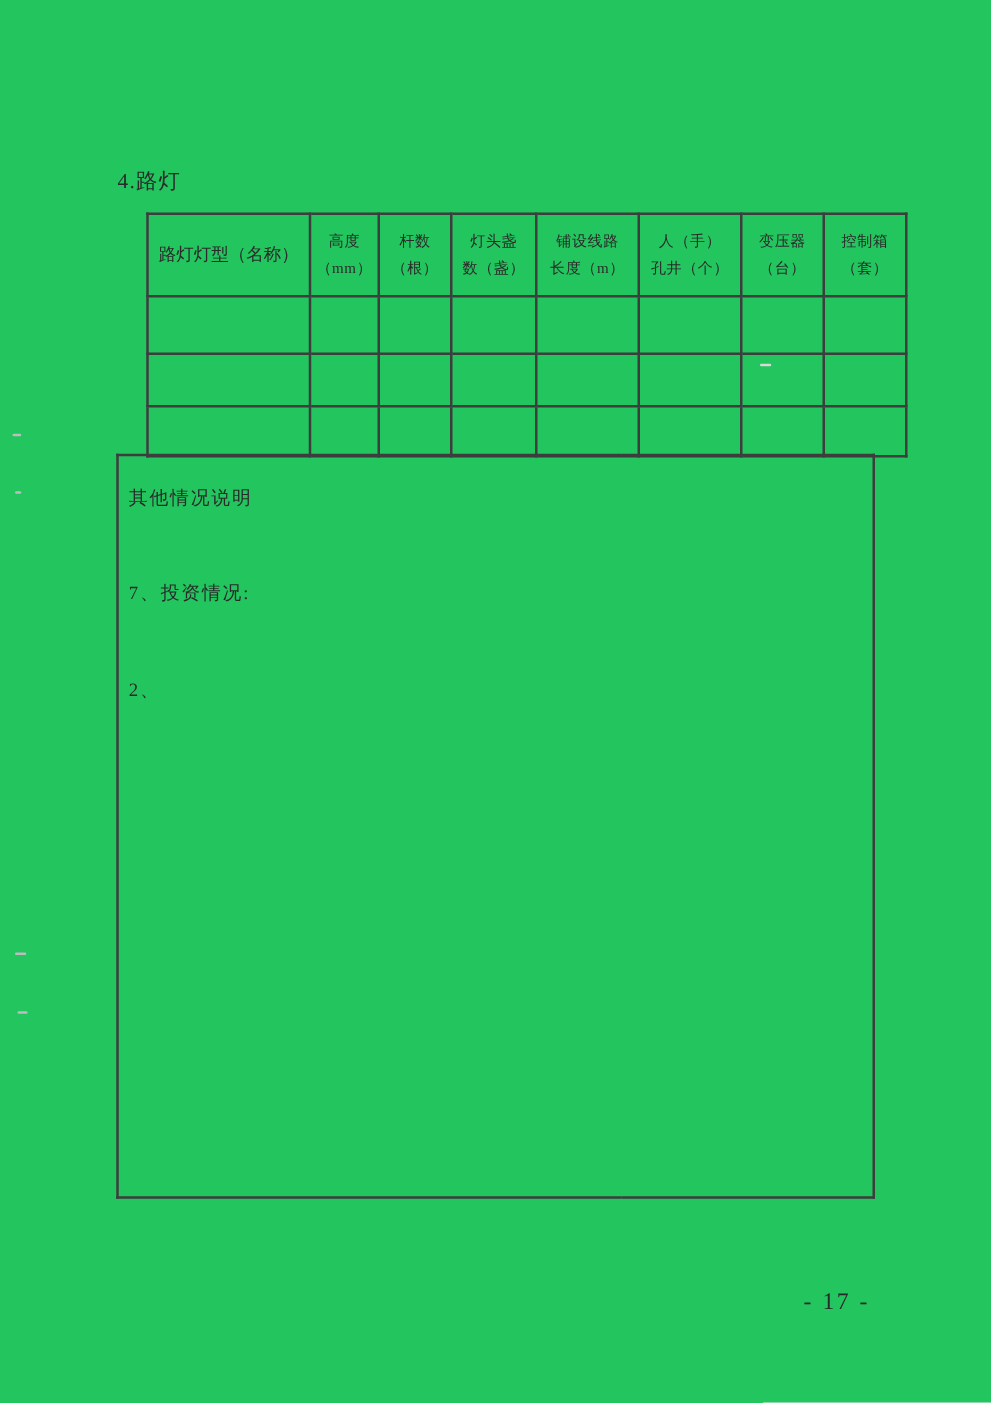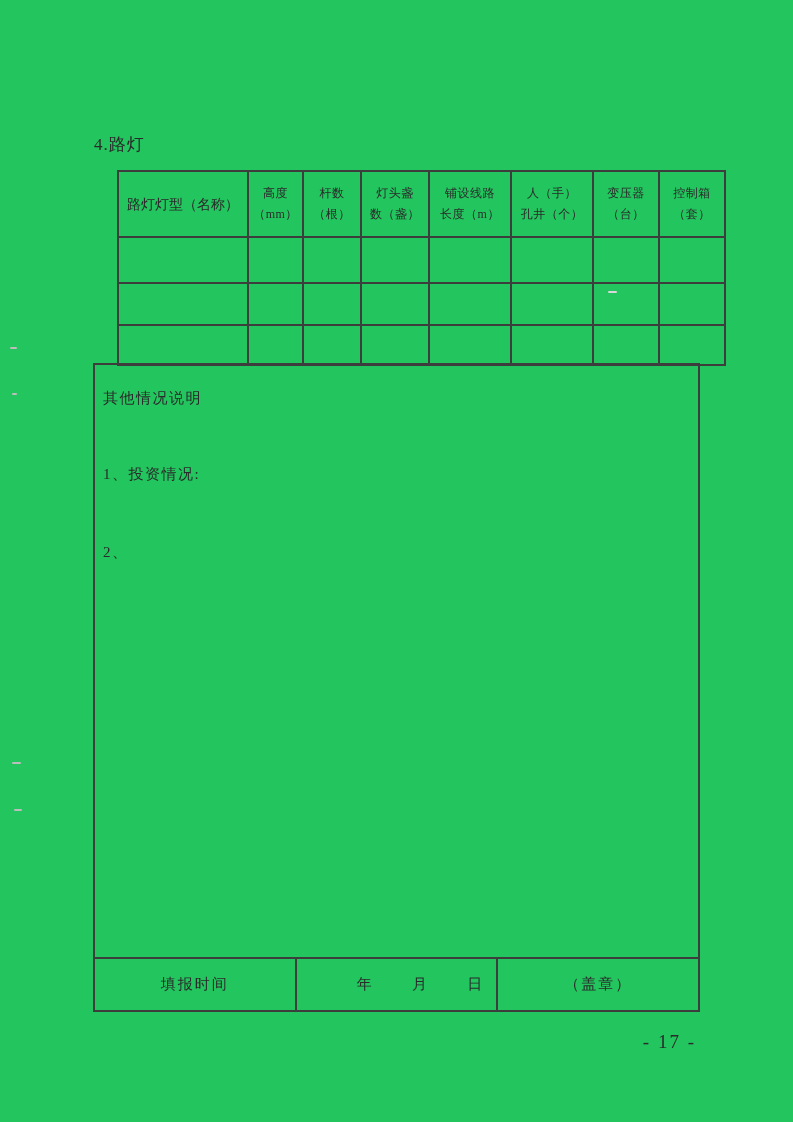--- a/index.html
+++ b/index.html
@@ -188,34 +188,23 @@
           <td></td>
       </tr>
     </tbody>
   </table>
 
   <table class="notes-table">
     <tbody>
         <tr>
       <td class="notes-cell" colspan="3">
         <div class="notes-line notes-heading">其他情况说明</div>
-        <div class="notes-line notes-item-1">1、投资情况:</div>
+        <div class="notes-line notes-item-1">7、投资情况:</div>
         <div class="notes-line notes-item-2">2、</div>
       </td>
-    </tr>
-    <tr class="footer-row">
-      <td class="footer-col-label">填报时间</td>
-      <td class="footer-col-date">
-        <div class="date-wrap">
-          <span>年</span>
-          <span>月</span>
-          <span>日</span>
-        </div>
-      </td>
-      <td class="footer-col-seal">（盖章）</td>
     </tr>
   </tbody>
     </table>
 
   <div class="page-number">- 17 -</div>
 
   <div class="artifact a1"></div>
   <div class="artifact a2"></div>
   <div class="artifact a3"></div>
   <div class="artifact a4"></div>

